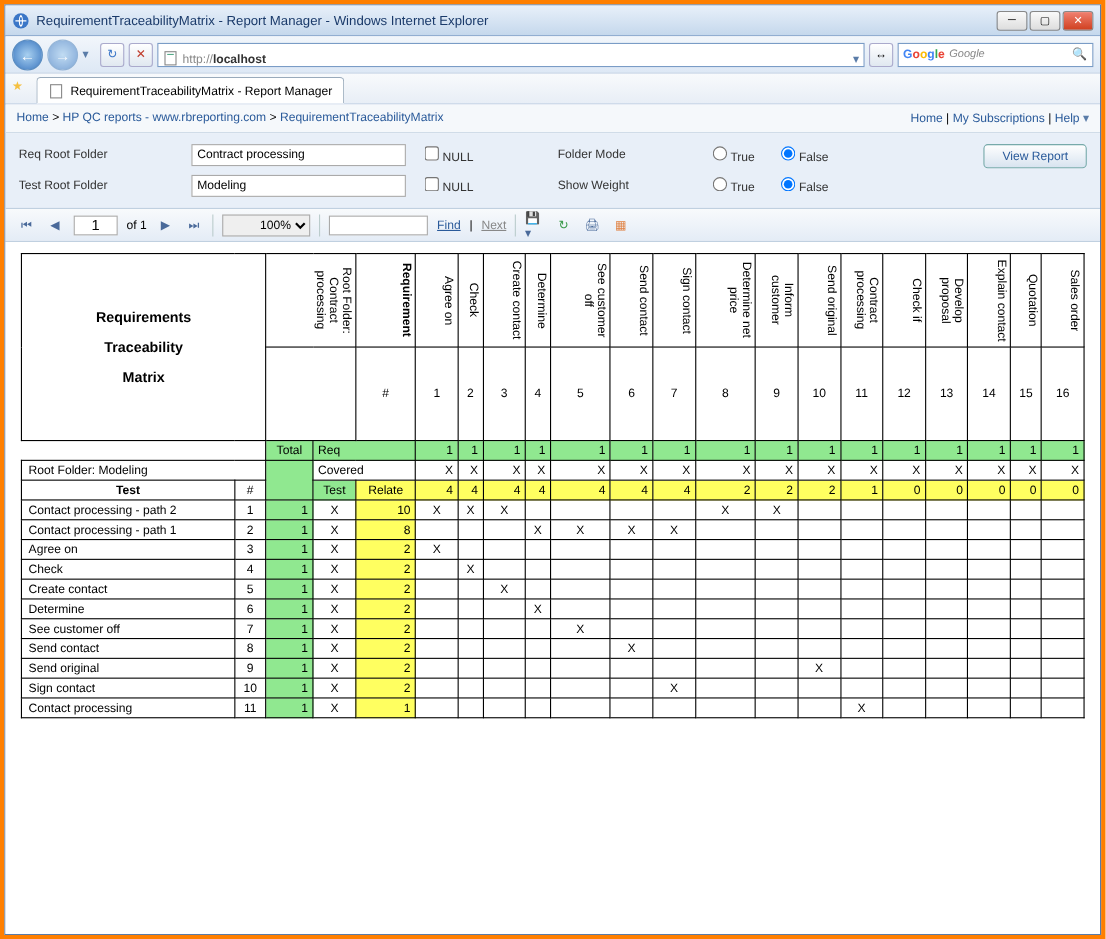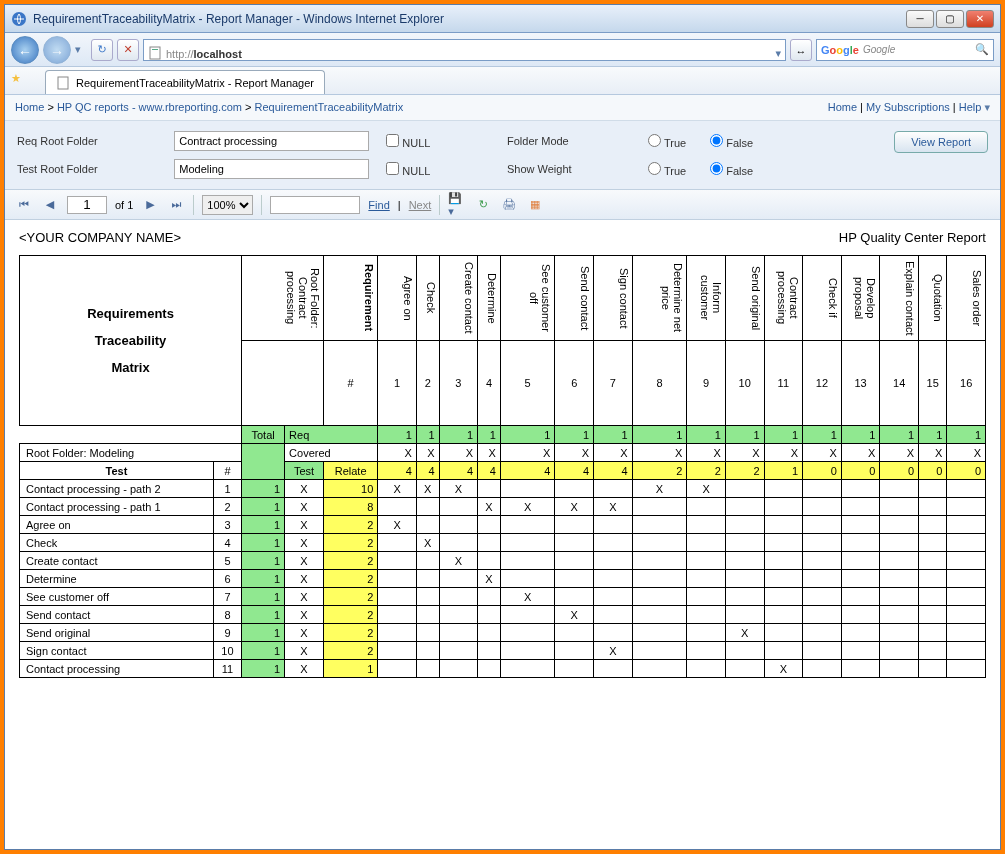--- a/index.html
+++ b/index.html
@@ -12,33 +12,33 @@
 .win-btn { width: 28px; height: 18px; border: 1px solid #888; border-radius: 3px; display: flex; align-items: center; justify-content: center; font-size: 10px; background: linear-gradient(#fafafa,#ddd); }
 .win-btn.close { background: linear-gradient(#f08070,#d04020); color: #fff; }
 .navbar { background: linear-gradient(#f2f6fb,#dde8f5); height: 34px; display: flex; align-items: center; padding: 0 6px; border-bottom: 1px solid #b5c8de; gap: 4px; }
 .nav-btn { width: 28px; height: 28px; border-radius: 50%; background: radial-gradient(#a8d0f0,#3a76c0); display: flex; align-items: center; justify-content: center; color: #fff; font-size: 14px; border: 1px solid #5a8cc0; }
 .nav-small { width: 22px; height: 22px; border: 1px solid #aac; border-radius: 3px; display: flex; align-items: center; justify-content: center; background: linear-gradient(#fff,#e0e8f0); }
 .url-bar { flex: 1; height: 22px; border: 1px solid #7a9cc6; background: #fff; display: flex; align-items: flex-end; padding: 0 4px; font-size: 11px; color: #444; }
 .url-bar .host { color: #333; font-weight: bold; }
 .search-box { width: 178px; height: 22px; border: 1px solid #7a9cc6; background: #fff; display: flex; align-items: center; padding: 0 4px; gap: 4px; }
 .tabs-row { background: linear-gradient(#f8fafc,#e8eef6); height: 28px; display: flex; align-items: flex-end; padding: 0 6px; border-bottom: 1px solid #b5c8de; }
 .fav-star { width: 16px; height: 16px; margin: 0 6px 6px 0; color: #f5c040; }
-.tab { height: 24px; border: 1px solid #9ab; border-bottom: none; border-radius: 4px 4px 0 0; background: #fff; display: flex; align-items: center; padding: 0 10px; font-size: 11px; gap: 6px; margin-left: 12px; }
+.tab { height: 24px; border: 1px solid #9ab; border-bottom: none; border-radius: 4px 4px 0 0; background: #fff; display: flex; align-items: center; padding: 0 10px; font-size: 11px; gap: 6px; }
 .breadcrumb { background: #f5f8fb; padding: 6px 10px; font-size: 11px; display: flex; justify-content: space-between; border-bottom: 1px solid #d0dce8; }
 .breadcrumb a { color: #2a5a9a; text-decoration: none; }
 .params { background: #e8eff8; padding: 10px 12px; display: flex; border-bottom: 1px solid #c0d0e0; }
 .params-left { flex: 1; display: grid; grid-template-columns: auto 200px auto auto auto auto; gap: 8px 12px; align-items: center; }
 .params-left label { font-size: 11px; color: #333; }
 .params-left input[type=text] { border: 1px solid #aaa; height: 20px; padding: 0 4px; font-size: 11px; width: 195px; }
 .params-right { display: flex; align-items: flex-start; }
 .view-btn { background: linear-gradient(#fefefe,#d8e4f0); border: 1px solid #7aa; border-radius: 4px; padding: 4px 16px; font-size: 11px; color: #2a5a9a; }
 .toolbar { background: linear-gradient(#f8fafc,#e4ecf6); height: 30px; display: flex; align-items: center; padding: 0 10px; gap: 8px; border-bottom: 1px solid #c0d0e0; font-size: 11px; }
 .tb-btn { width: 18px; height: 18px; display: flex; align-items: center; justify-content: center; color: #4a6a9a; }
 .tb-input { width: 40px; height: 18px; border: 1px solid #aaa; text-align: center; }
-.tb-sel { height: 20px; border: 1px solid #aaa; font-size: 11px; }
+.tb-sel { height: 20px; border: 1px solid #aaa; font-size: 11px; padding-left: 29px; }
 .tb-sep { width: 1px; height: 20px; background: #bcc; }
 .content { flex: 1; background: #fff; padding: 10px 14px; overflow: auto; }
 .rpt-header { display: flex; justify-content: space-between; font-size: 13px; margin-bottom: 10px; }
 .rpt-title { text-align: center; font-size: 20px; font-weight: bold; margin-bottom: 10px; }
 table.matrix { border-collapse: collapse; font-size: 11px; width: 100%; }
 table.matrix td, table.matrix th { border: 1px solid #000; padding: 2px 4px; text-align: center; height: 18px; }
 .noborder { border: none !important; }
 .vcol { writing-mode: vertical-rl; text-orientation: mixed; height: 160px; vertical-align: top; text-align: left; padding: 4px 2px !important; font-size: 11px; }
 .rtm-title { font-weight: bold; font-size: 13px; text-align: center; }
 .green { background: #90e890; }
@@ -155,24 +155,20 @@
     <a href="#" style="color:#2a5a9a">Find</a> |
     <a href="#" style="color:#888">Next</a>
     <span class="tb-sep"></span>
     <span class="tb-btn">💾▾</span>
     <span class="tb-btn" style="color:#3a9a4a">↻</span>
     <span class="tb-btn">🖨</span>
     <span class="tb-btn" style="color:#e08040">▦</span>
   </div>
 
   <div class="content">
-    <div class="rpt-header">
-      <span>&lt;YOUR COMPANY NAME&gt;</span>
-      <span>HP Quality Center Report</span>
-    </div>
 
     <table class="matrix">
       <tbody>
           <tr>
         <td colspan="2" rowspan="2" class="rtm-title" style="height:170px">
           <div>Requirements</div>
           <div style="margin-top:12px">Traceability</div>
           <div style="margin-top:12px">Matrix</div>
         </td>
         <td colspan="2" class="vcol">Root Folder: Contract processing</td>

